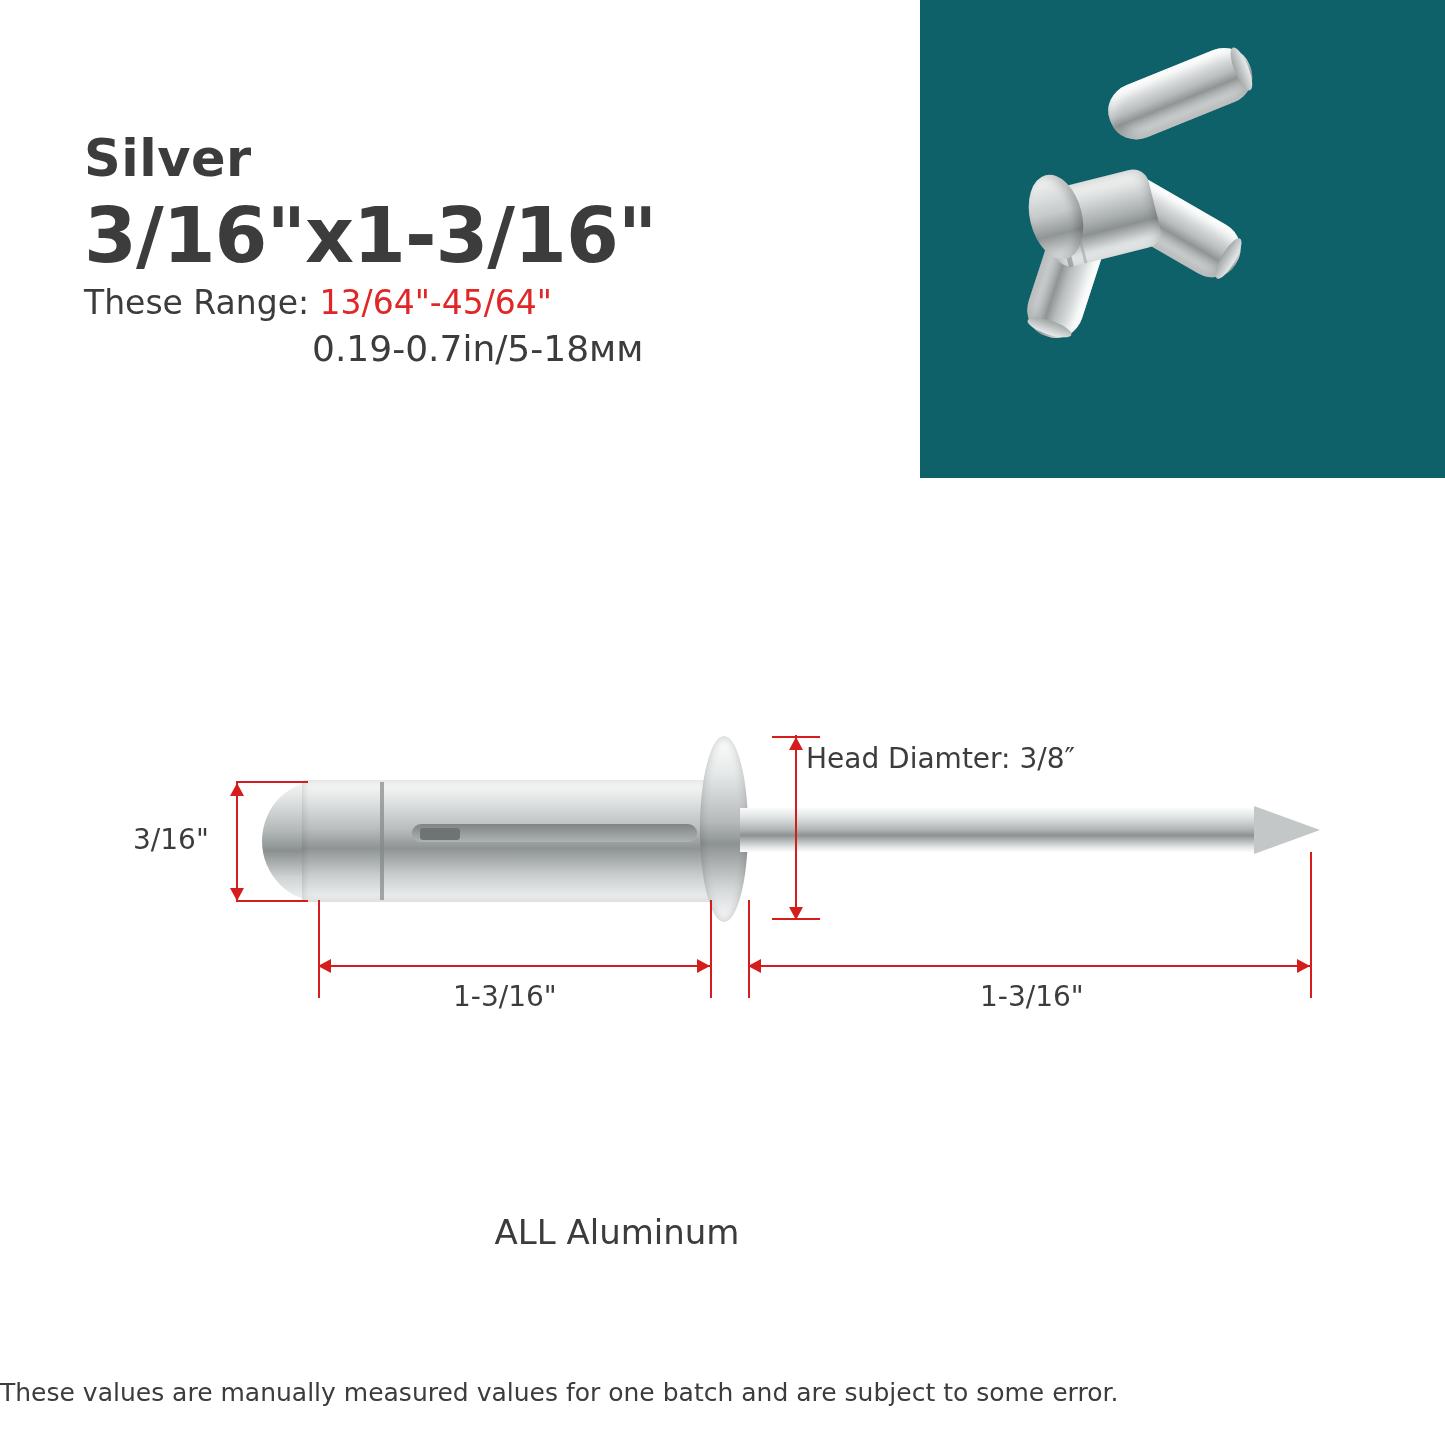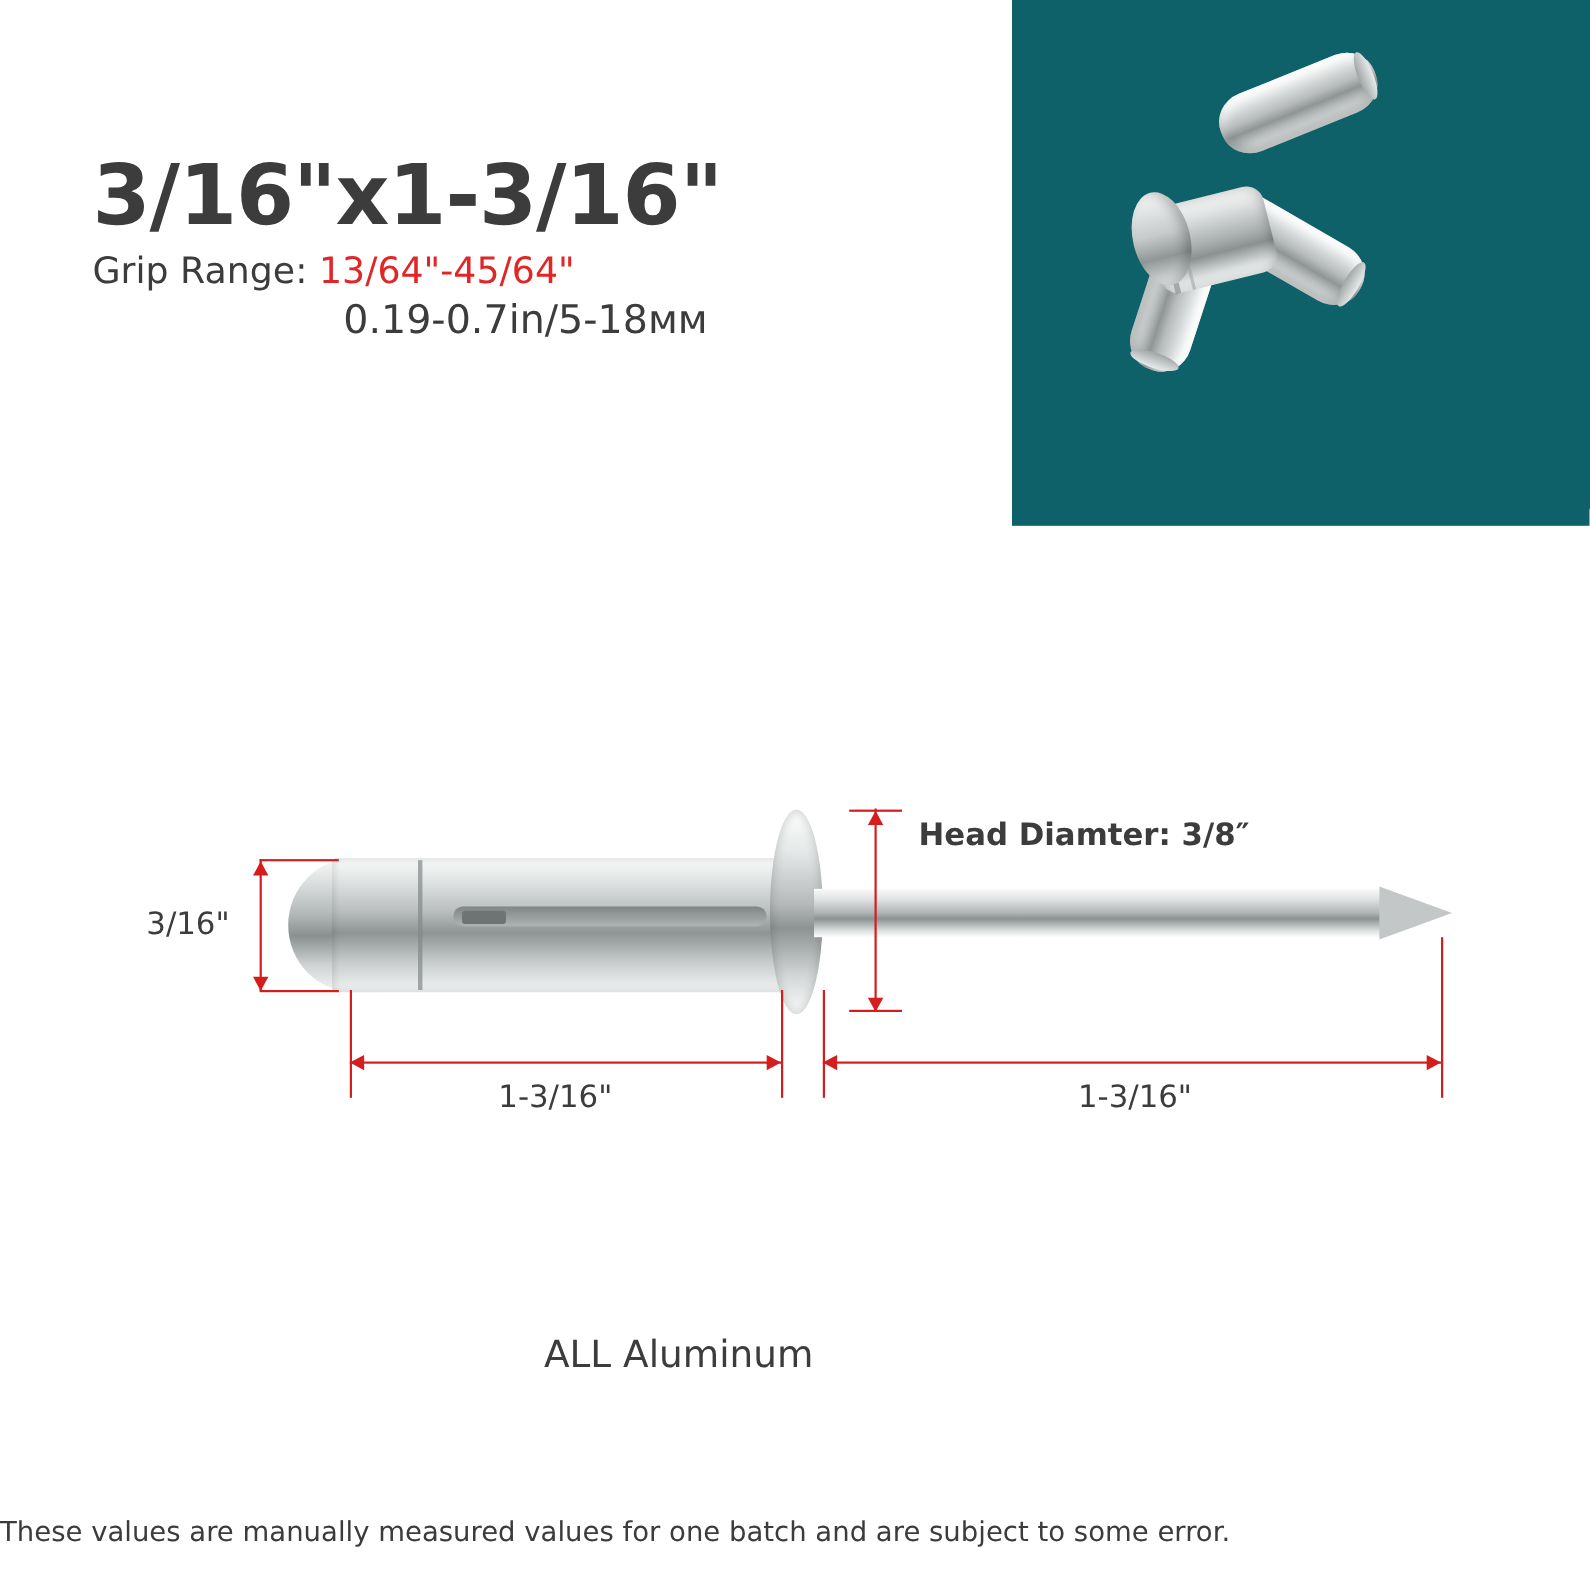--- a/index.html
+++ b/index.html
@@ -233,23 +233,24 @@
   <div class="rivet-photo-wrap">
     <div class="leg" id="leg-1"></div>
     <div class="leg" id="leg-2"></div>
     <div class="leg" id="leg-3"></div>
     <div class="body-cyl"></div>
     <div class="body-cap"></div>
   </div>
 </div>
 
 <div id="text-block">
+  <div id="color-name">Silver</div>
   <div id="size-headline">3/16"x1-3/16"</div>
   <div id="grip-line">
-    <span>Grip Range:</span>
+    <span>These Range:</span>
     <span id="grip-value">13/64"-45/64"</span>
   </div>
   <div id="grip-metric">0.19-0.7in/5-18мм</div>
 </div>
 
 <div id="tech-drawing"></div>
 
 <div class="riv-nose"></div>
 <div class="riv-sleeve">
   <div class="groove"></div>
@@ -265,21 +266,21 @@
 <div class="dim-line dim-v" style="left:236px; top:781px; height:120px;"></div>
 <div class="arrow arrow-up" style="left:230px; top:783px;"></div>
 <div class="arrow arrow-down" style="left:230px; top:888px;"></div>
 <div class="dim-label" style="left:133px; top:823px;">3/16"</div>
 
 <div class="dim-line dim-v" style="left:795px; top:735px; height:185px;"></div>
 <div class="arrow arrow-up" style="left:789px; top:737px;"></div>
 <div class="arrow arrow-down" style="left:789px; top:907px;"></div>
 <div class="dim-line dim-h" style="left:772px; top:736px; width:48px;"></div>
 <div class="dim-line dim-h" style="left:772px; top:918px; width:48px;"></div>
-<div class="dim-label" style="left:835px; top:742px;font-weight:bold;">Head Diamter: 3/8″</div>
+<div class="dim-label" style="left:806px; top:742px;">Head Diamter: 3/8″</div>
 
 <div class="dim-line dim-v" style="left:318px; top:900px; height:98px;"></div>
 <div class="dim-line dim-v" style="left:710px; top:900px; height:98px;"></div>
 <div class="dim-line dim-h" style="left:318px; top:965px; width:392px;"></div>
 <div class="arrow arrow-left" style="left:318px; top:959px;"></div>
 <div class="arrow arrow-right" style="left:697px; top:959px;"></div>
 <div class="dim-label" style="left:453px; top:980px;">1-3/16"</div>
 
 <div class="dim-line dim-v" style="left:748px; top:900px; height:98px;"></div>
 <div class="dim-line dim-v" style="left:1310px; top:852px; height:146px;"></div>

